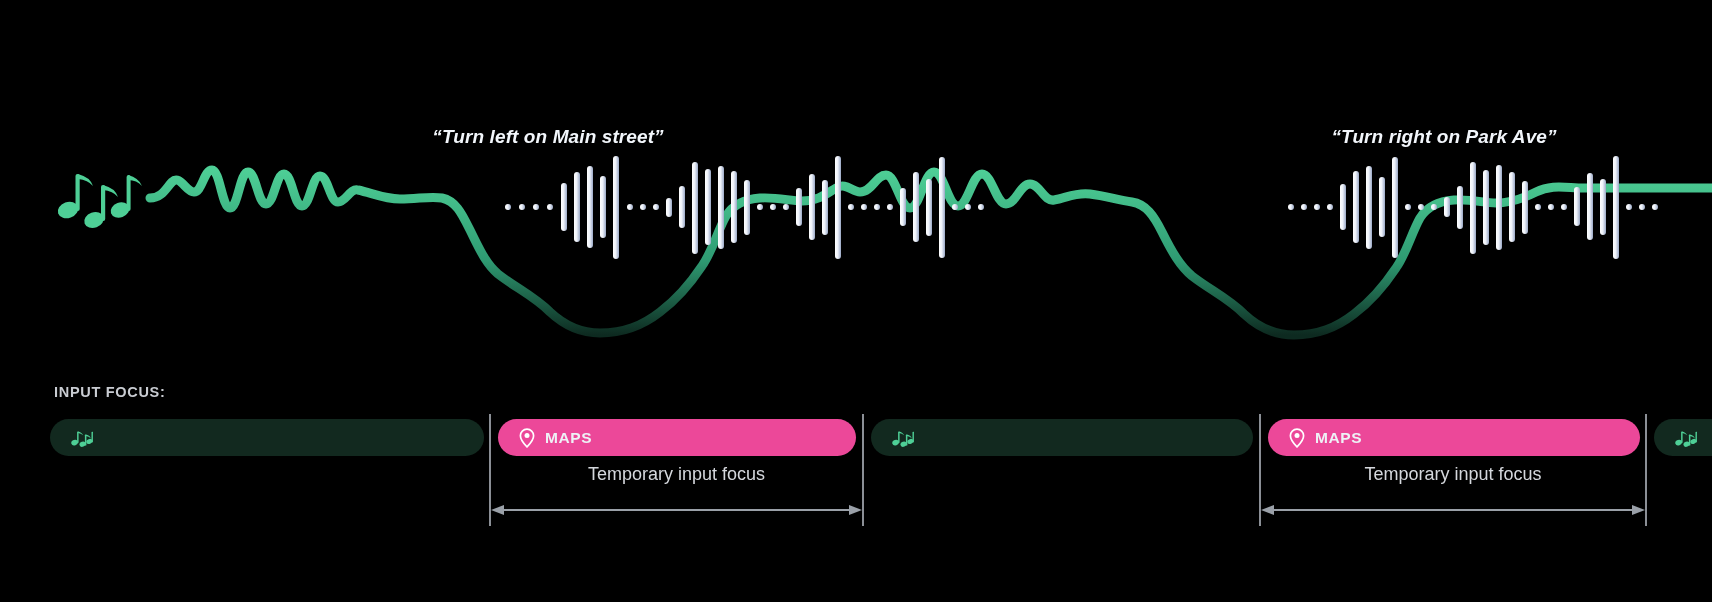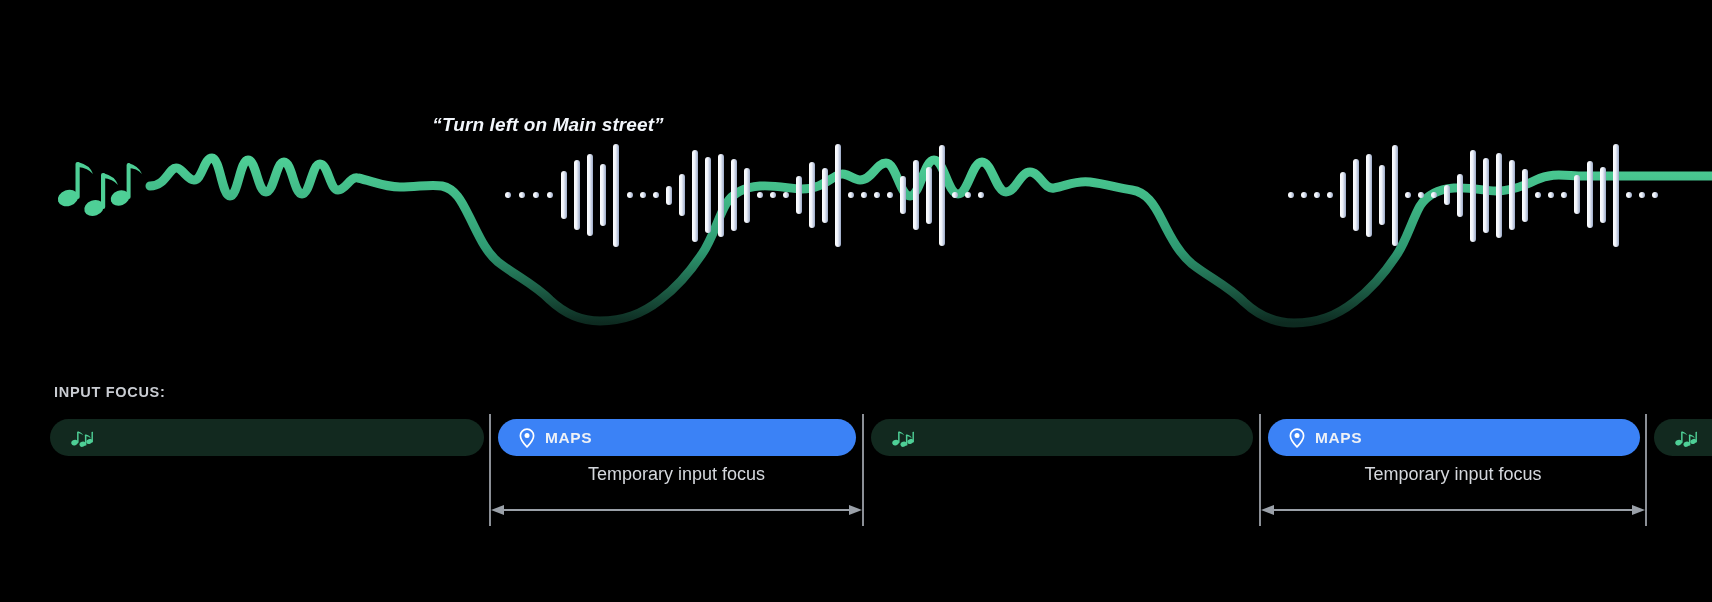--- a/index.html
+++ b/index.html
@@ -13,21 +13,21 @@
   #stage {
     position: relative;
     width: 1712px;
     height: 602px;
     background: #000000;
   }
 
   
   #wave-area {
     position: absolute;
-    left: 0; top: 4px;
+    left: 0; top: 16px;
     width: 1712px;
     height: 360px;
   }
   #wave-svg { display: block; width: 1712px; height: 360px; }
 
   
   .caption {
     position: absolute;
     font-family: "Liberation Sans", sans-serif;
     font-size: 19px;
@@ -62,21 +62,21 @@
     position: absolute;
     top: 41px;
     height: 37px;
     border-radius: 19px;
     display: flex;
     align-items: center;
     padding-left: 21px;
     gap: 10px;
   }
   .pill.audio { background: #12291f; }
-  .pill.maps  { background: #3b82f6; }
+  .pill.maps  { background: #ec4899; }
   .pill-label {
     font-size: 15.5px;
     font-weight: bold;
     color: #eef1f6;
     letter-spacing: 0.6px;
   }
   .note-icon svg { display: block; }
   .pin-icon svg  { display: block; }
 
   
@@ -260,20 +260,21 @@
         <rect x="1587" y="157" width="6" height="67" rx="3"></rect>
         <rect x="1600" y="163" width="6" height="56" rx="3"></rect>
         <rect x="1613" y="140" width="6" height="103" rx="3"></rect>
         <rect x="1626" y="188" width="6" height="6" rx="3"></rect>
         <rect x="1639" y="188" width="6" height="6" rx="3"></rect>
         <rect x="1652" y="188" width="6" height="6" rx="3"></rect>
       </g>
     </svg>
 
     <div class="caption" id="caption-1">“Turn left on Main street”</div>
+    <div class="caption" id="caption-2">“Turn right on Park Ave”</div>
   </div>
 
   <div id="focus-section">
 
     <div id="focus-label">INPUT FOCUS:</div>
 
     <div class="pill audio" style="left:50px; width:434px;">
       <span class="note-icon">
         <svg width="22" height="18" viewBox="0 0 22 18">
           <g fill="#4ecf96">

